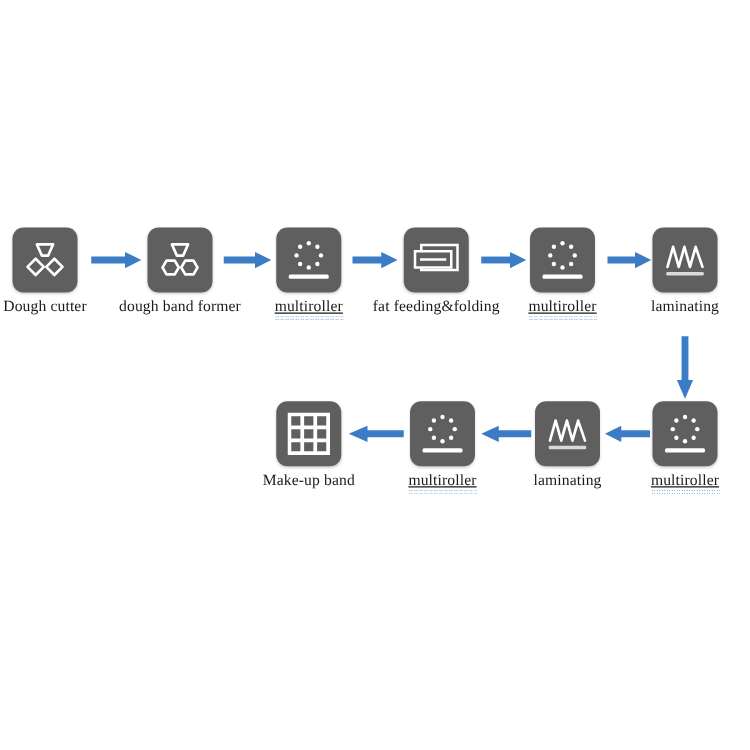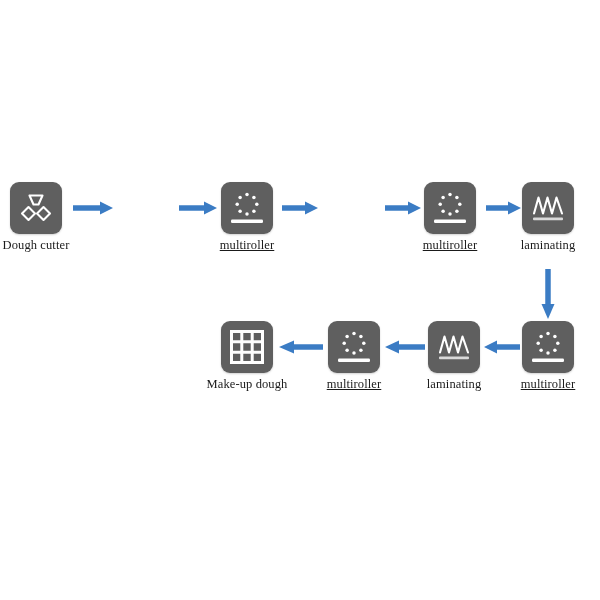--- a/index.html
+++ b/index.html
@@ -98,20 +98,32 @@
     <div class="node-label">Dough cutter</div>
   </div>
 
   <div class="arrow-h" style="left:72px; top:200px; width:42px;">
     <svg width="42" height="16" viewBox="0 0 42 16">
       <path d="M1 8 L30 8" stroke="#3b7cc4" stroke-width="5.5" stroke-linecap="butt"></path>
       <path d="M28 1.5 L41 8 L28 14.5 Z" fill="#3b7cc4"></path>
     </svg>
   </div>
 
+  <div class="node" style="left:118px; top:182px;">
+    <div class="node-box">
+      <span class="glyph">
+        <svg width="36" height="34" viewBox="0 0 36 34">
+          <path d="M11.5 4.5 L24.5 4.5 L20.5 13.5 L15.5 13.5 Z" fill="none" stroke="#ffffff" stroke-width="2.1" stroke-linejoin="round"></path>
+          <path d="M7.2 17.5 L13.8 17.5 L17 23 L13.8 28.5 L7.2 28.5 L4 23 Z" fill="none" stroke="#ffffff" stroke-width="2.1" stroke-linejoin="round"></path>
+          <path d="M22.2 17.5 L28.8 17.5 L32 23 L28.8 28.5 L22.2 28.5 L19 23 Z" fill="none" stroke="#ffffff" stroke-width="2.1" stroke-linejoin="round"></path>
+        </svg>
+      </span>
+    </div>
+    <div class="node-label">dough band former</div>
+  </div>
 
   <div class="arrow-h" style="left:178px; top:200px; width:40px;">
     <svg width="40" height="16" viewBox="0 0 40 16">
       <path d="M1 8 L28 8" stroke="#3b7cc4" stroke-width="5.5"></path>
       <path d="M26 1.5 L39 8 L26 14.5 Z" fill="#3b7cc4"></path>
     </svg>
   </div>
 
   <div class="node" style="left:221px; top:182px;">
     <div class="node-box">
@@ -134,20 +146,32 @@
     <div class="node-label misspelled">multiroller</div>
   </div>
 
   <div class="arrow-h" style="left:281px; top:200px; width:38px;">
     <svg width="38" height="16" viewBox="0 0 38 16">
       <path d="M1 8 L26 8" stroke="#3b7cc4" stroke-width="5.5"></path>
       <path d="M24 1.5 L37 8 L24 14.5 Z" fill="#3b7cc4"></path>
     </svg>
   </div>
 
+  <div class="node" style="left:323px; top:182px;">
+    <div class="node-box">
+      <span class="glyph">
+        <svg width="38" height="30" viewBox="0 0 38 30">
+          <rect x="7" y="3" width="29" height="20" fill="none" stroke="#ffffff" stroke-width="2"></rect>
+          <rect x="2" y="8" width="29" height="13" fill="#5f5f5f" stroke="#ffffff" stroke-width="2"></rect>
+          <path d="M6 14.5 L27 14.5" stroke="#ffffff" stroke-width="2"></path>
+        </svg>
+      </span>
+    </div>
+    <div class="node-label">fat feeding&amp;folding</div>
+  </div>
 
   <div class="arrow-h" style="left:384px; top:200px; width:38px;">
     <svg width="38" height="16" viewBox="0 0 38 16">
       <path d="M1 8 L26 8" stroke="#3b7cc4" stroke-width="5.5"></path>
       <path d="M24 1.5 L37 8 L24 14.5 Z" fill="#3b7cc4"></path>
     </svg>
   </div>
 
   <div class="node" style="left:424px; top:182px;">
     <div class="node-box">
@@ -273,16 +297,16 @@
 
   <div class="node" style="left:221px; top:321px;">
     <div class="node-box">
       <span class="glyph">
         <svg width="34" height="34" viewBox="0 0 34 34">
           <rect x="1.5" y="1.5" width="31" height="31" fill="none" stroke="#ffffff" stroke-width="3"></rect>
           <path d="M11.8 1.5 L11.8 32.5 M22.2 1.5 L22.2 32.5 M1.5 11.8 L32.5 11.8 M1.5 22.2 L32.5 22.2" stroke="#ffffff" stroke-width="3"></path>
         </svg>
       </span>
     </div>
-    <div class="node-label">Make-up dough</div>
+    <div class="node-label">Make-up band</div>
   </div>
 
 </div>
 
 </body></html>

